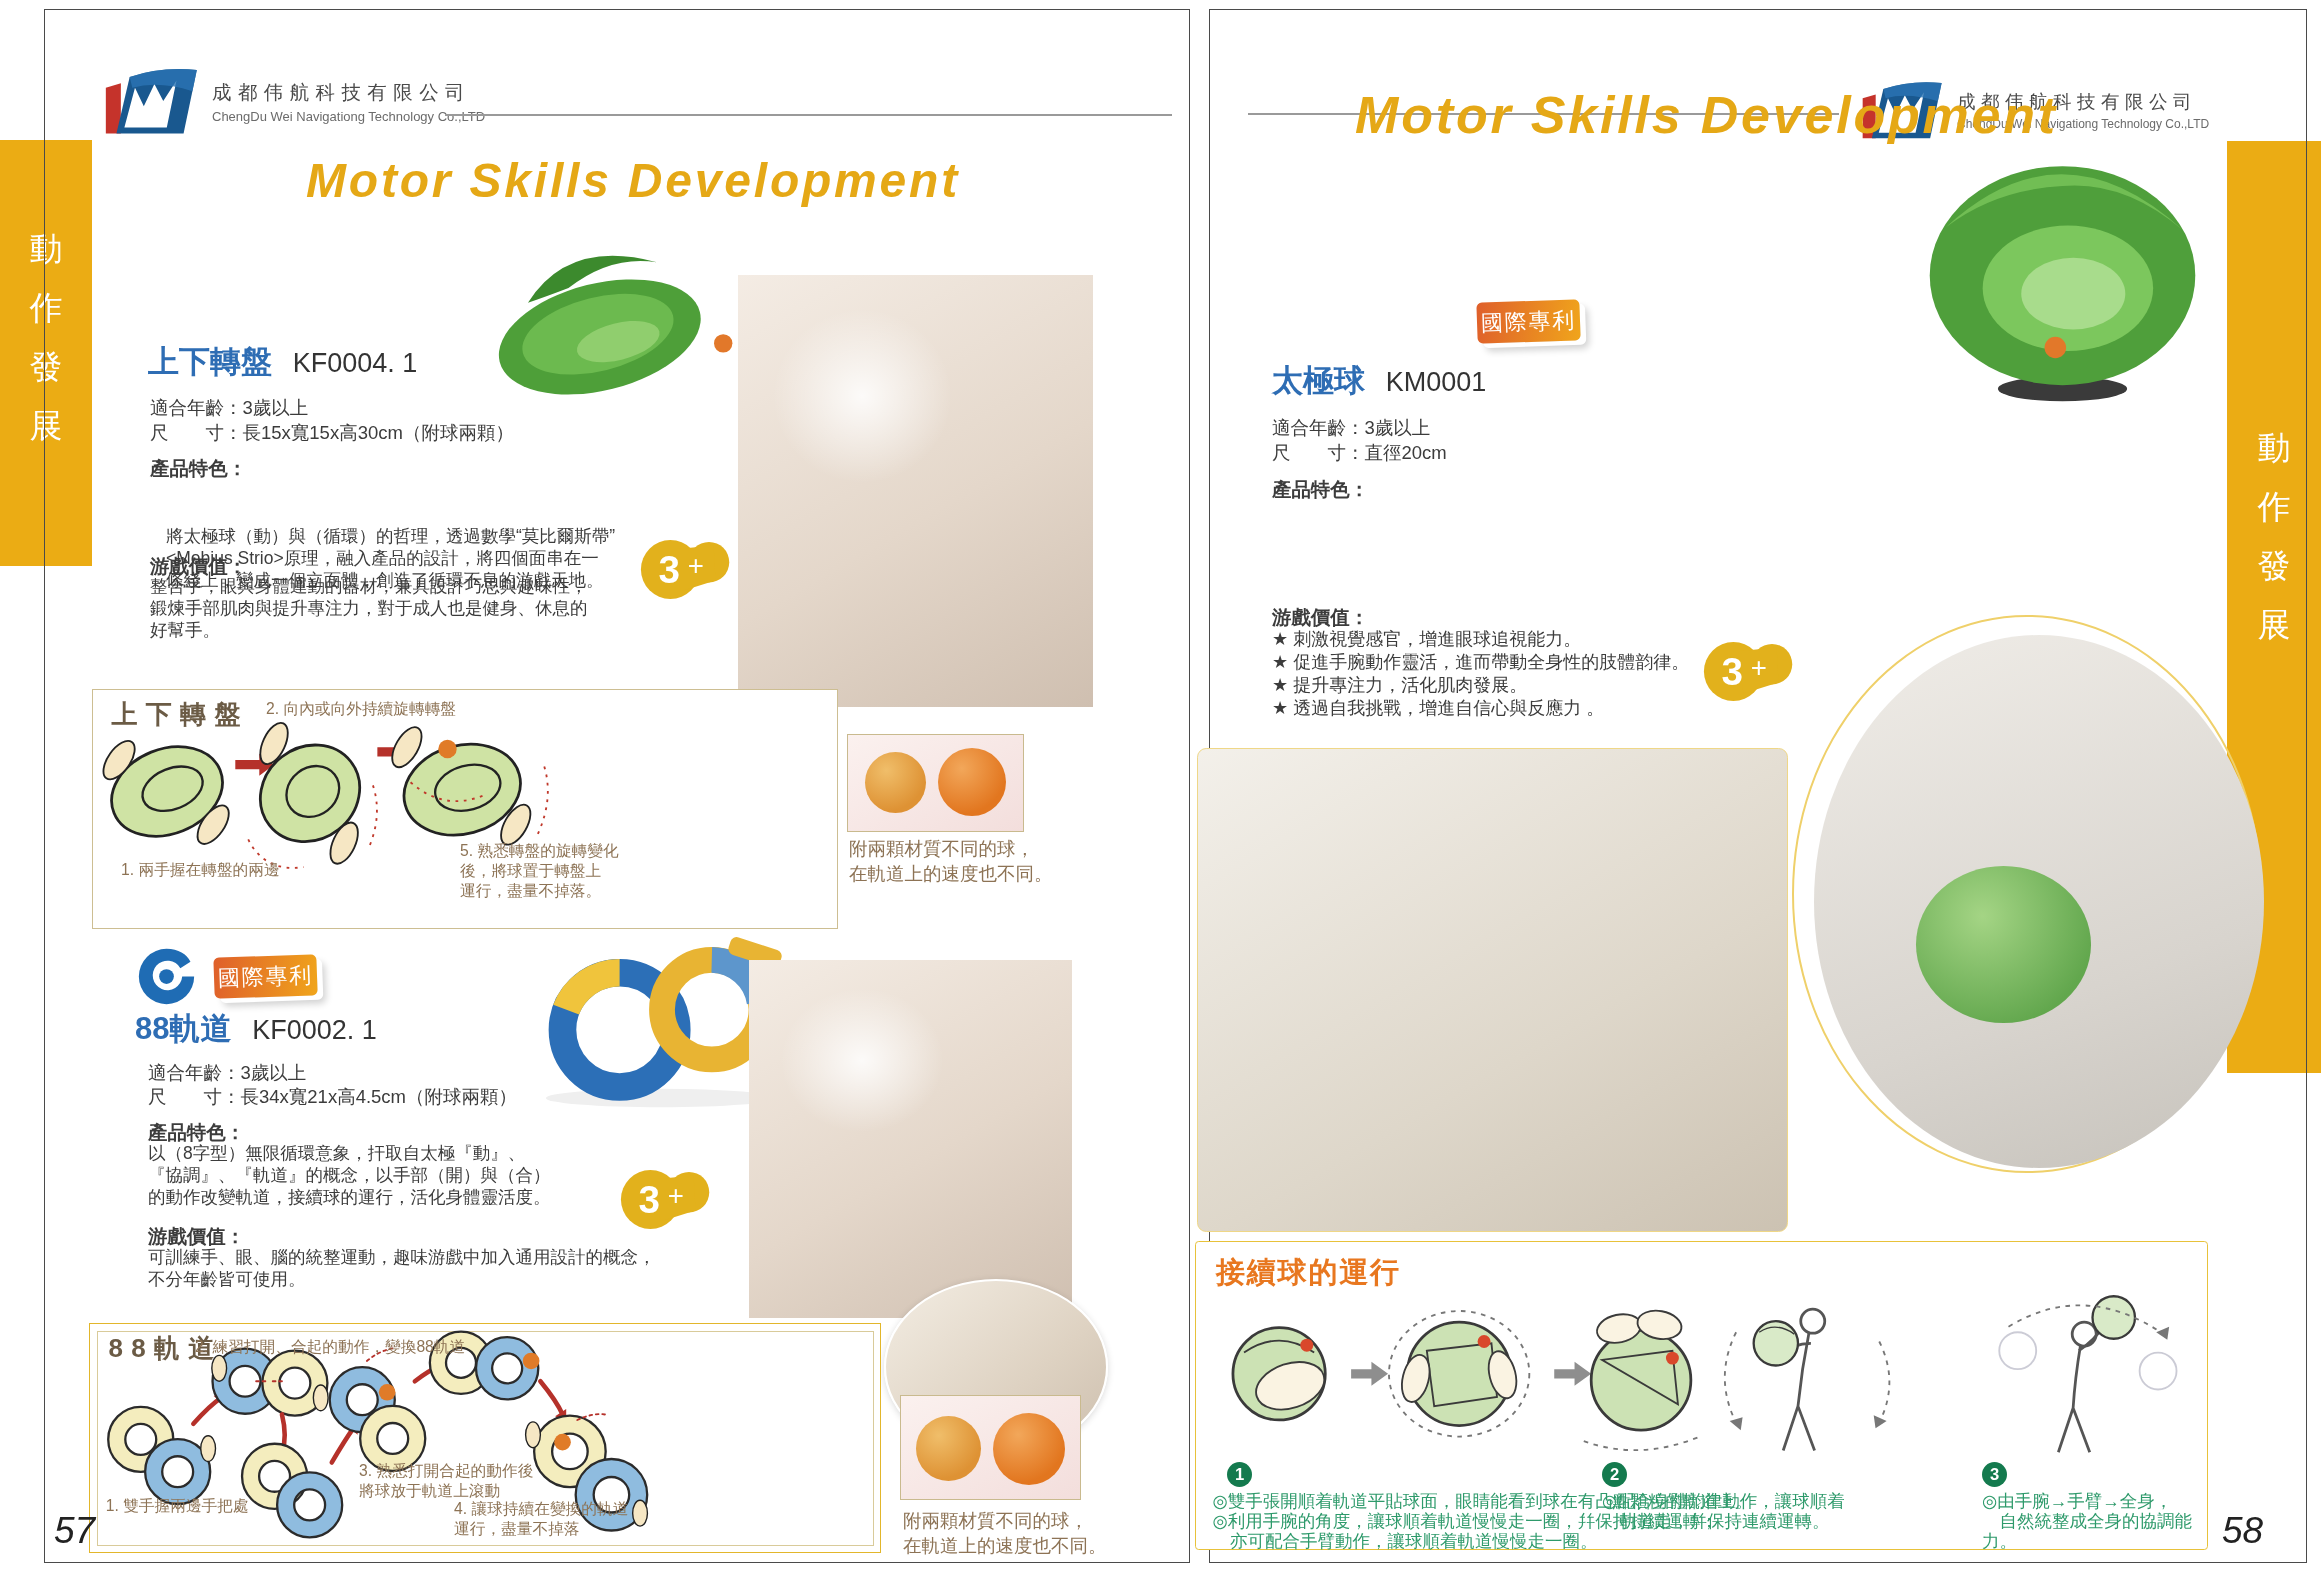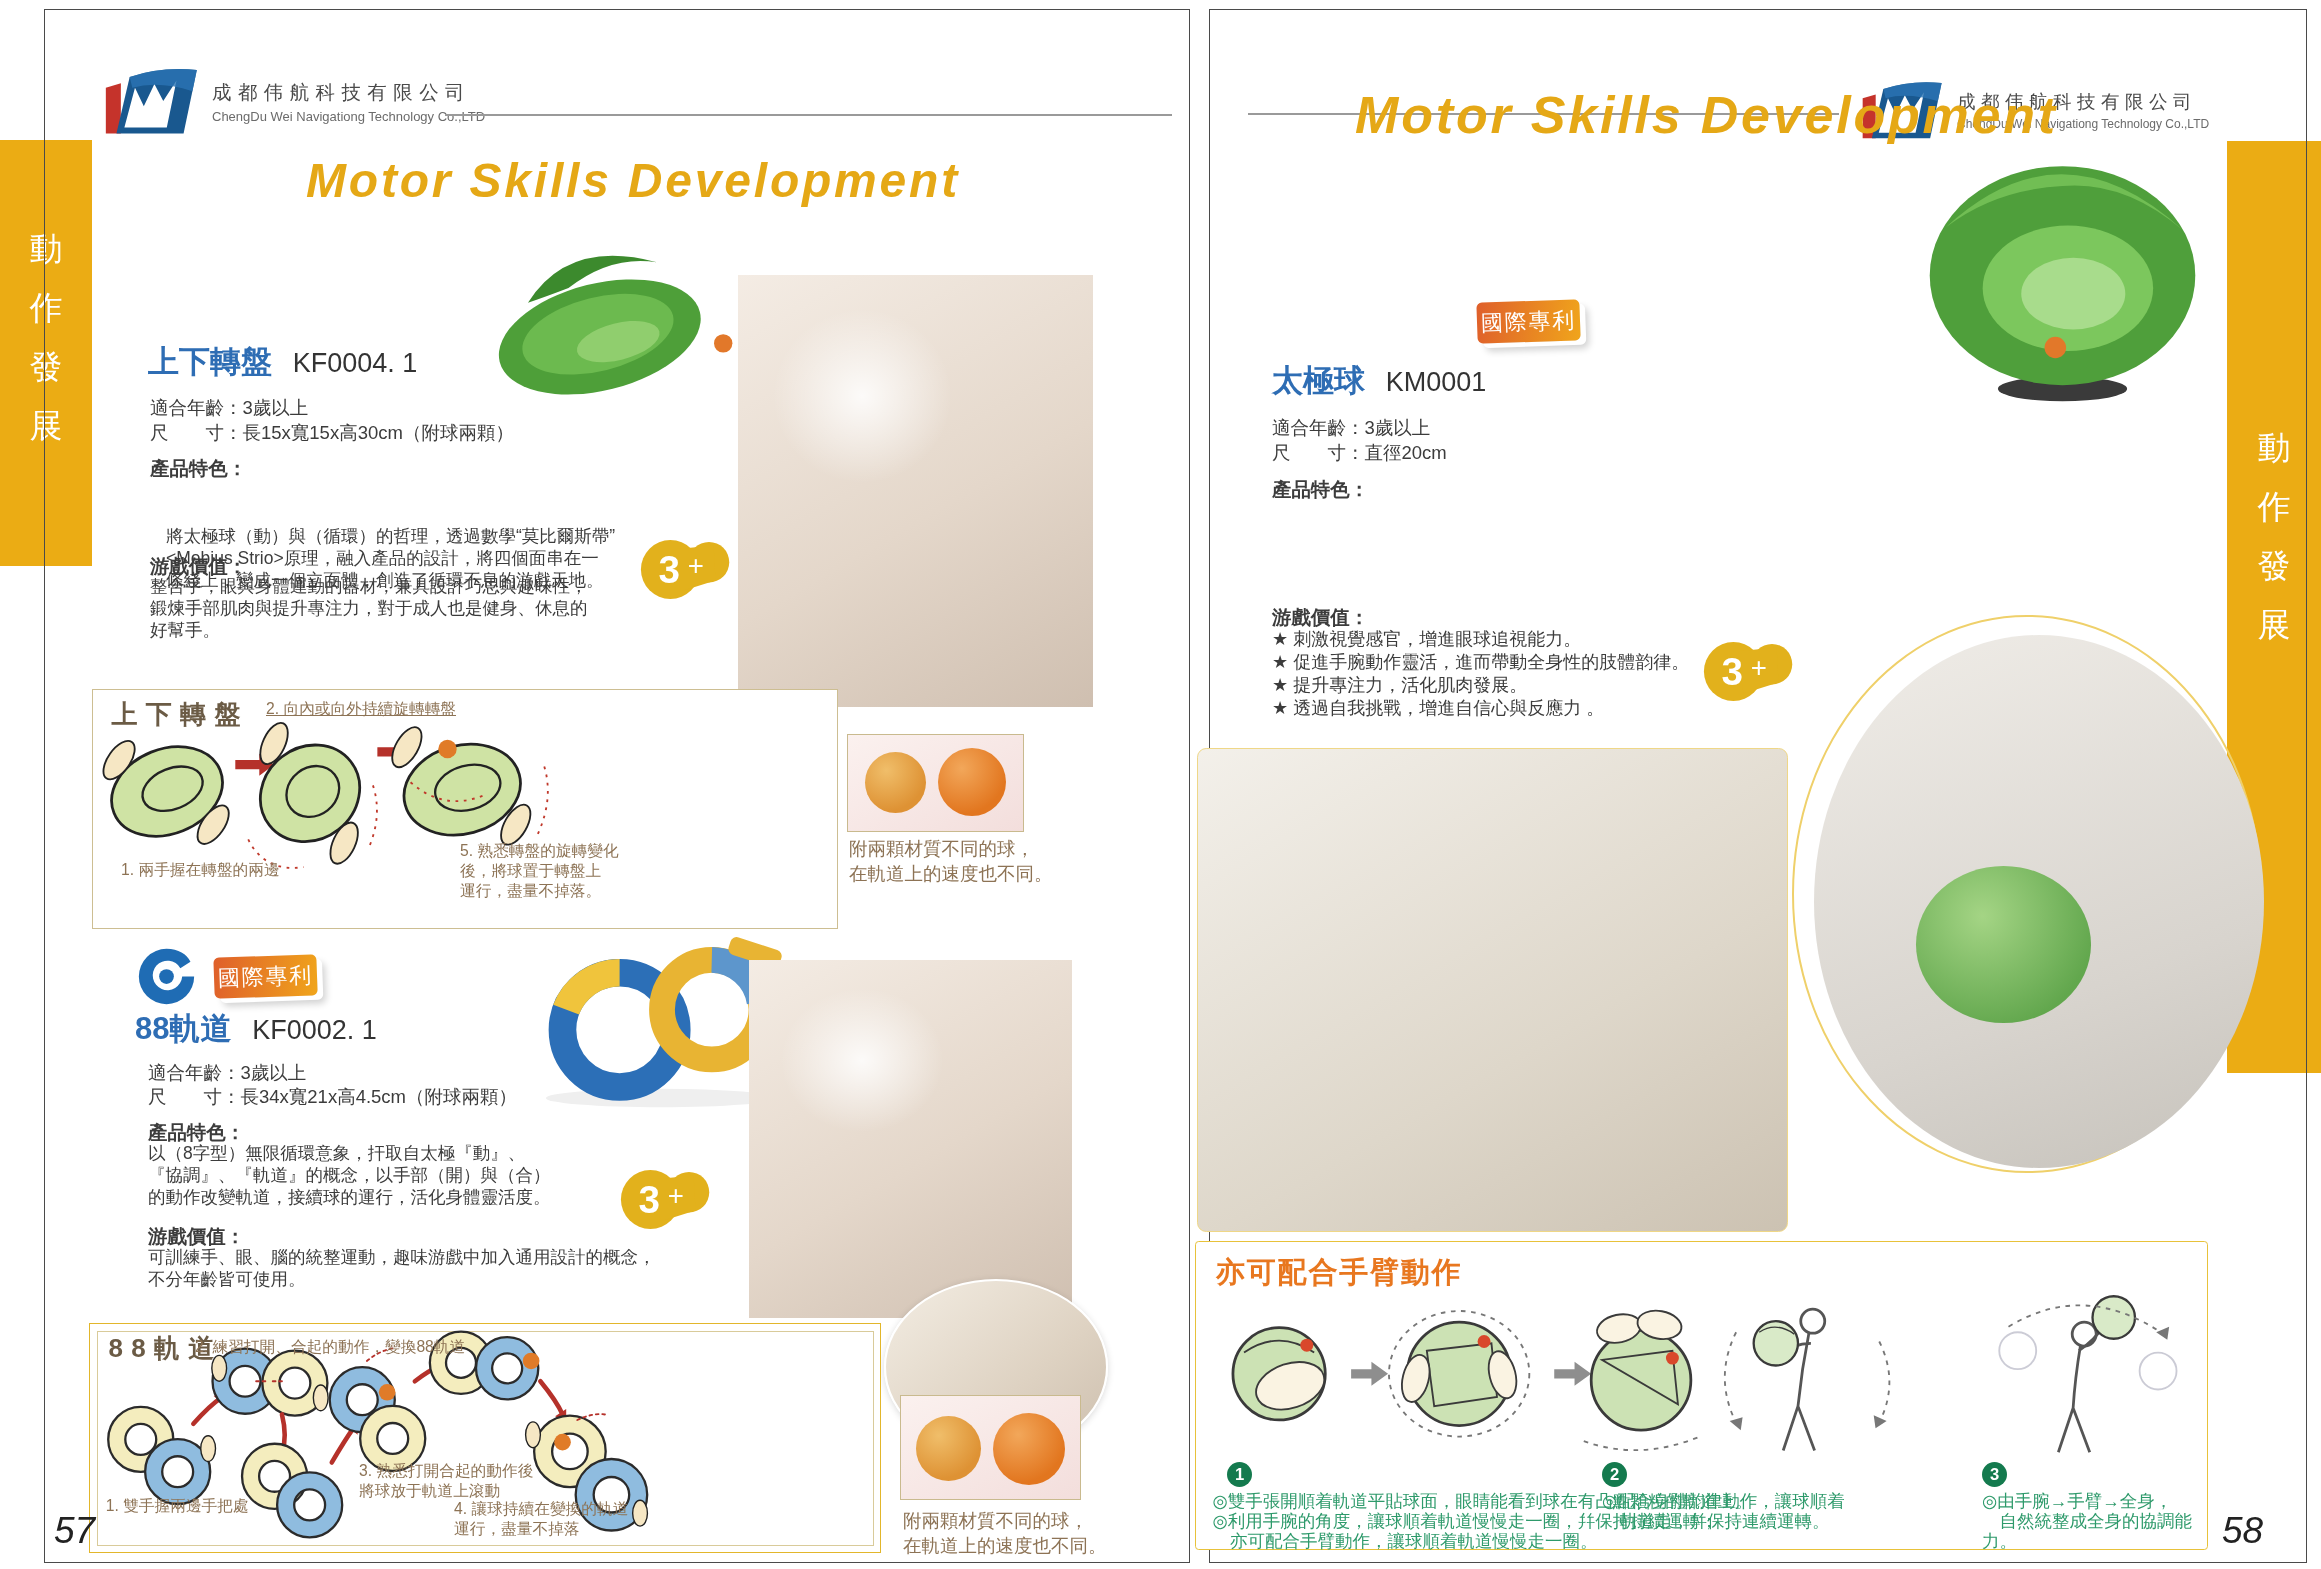--- a/index.html
+++ b/index.html
@@ -127,21 +127,21 @@
       <path d="M300 168 Q 314 132 302 100" stroke="#C0392B" stroke-width="2" fill="none" stroke-dasharray="3 6"></path>
       <path d="M308 62 h24 v-7 l16 12 -16 12 v-7 h-24 z" fill="#B5312A"></path>
       <ellipse cx="400" cy="108" rx="64" ry="48" fill="#CFE3A4" stroke="#222" stroke-width="3" transform="rotate(-15 400 108)"></ellipse>
       <ellipse cx="406" cy="106" rx="36" ry="24" fill="none" stroke="#222" stroke-width="2.5" transform="rotate(-15 406 106)"></ellipse>
       <ellipse cx="340" cy="62" rx="12" ry="24" fill="#F6E7C4" stroke="#222" stroke-width="2" transform="rotate(30 340 62)"></ellipse>
       <ellipse cx="458" cy="146" rx="12" ry="24" fill="#F6E7C4" stroke="#222" stroke-width="2" transform="rotate(30 458 146)"></ellipse>
       <circle cx="384" cy="64" r="10" fill="#E07B28"></circle>
       <path d="M344 100 Q 380 132 424 114" stroke="#C0392B" stroke-width="2" fill="none" stroke-dasharray="3 6"></path>
       <path d="M482 156 Q 500 116 488 80" stroke="#C0392B" stroke-width="2" fill="none" stroke-dasharray="3 6"></path>
     </svg>
-    <div class="diag-cap" style="left:173px;top:9.2px;text-decoration:underline;">2. 向內或向外持續旋轉轉盤</div>
+    <div class="diag-cap" style="left:173px;top:9.2px;">2. 向內或向外持續旋轉轉盤</div>
     <div class="diag-cap" style="left:28px;top:170px;">1. 兩手握在轉盤的兩邊</div>
     <div class="diag-cap" style="left:367px;top:151px;">5. 熟悉轉盤的旋轉變化
 後，將球置于轉盤上
 運行，盡量不掉落。</div>
   </div>
 
   <div class="balls-frame" style="left:847px;top:734px;width:175px;height:96px;">
     <div class="ball" style="left:16.6px;top:16.6px;width:61px;height:61px;background:radial-gradient(circle at 35% 30%,#F0BE6A,#DE9234 70%);"></div>
     <div class="ball" style="left:90px;top:13px;width:68px;height:68px;background:radial-gradient(circle at 35% 30%,#F2A75A,#E2761F 70%);"></div>
   </div>
@@ -307,21 +307,21 @@
   </svg>
 
   <div class="abs" style="left:1792px;top:615px;width:466px;height:554px;border-radius:50%;border:2.8px solid #EFD06A;"></div>
   <div class="photo2" style="left:1814px;top:635px;width:450px;height:533px;border-radius:50%;background:linear-gradient(160deg,#f0ede8,#d8d4ce 65%,#c6c2bb);">
     <div class="abs" style="left:102px;top:231px;width:175px;height:157px;border-radius:50%;background:radial-gradient(circle at 38% 32%,#9ED47C,#55A23F 75%);opacity:.9;"></div>
   </div>
 
   <div class="photo" style="left:1197px;top:748px;width:589px;height:482px;border-radius:9.2px;border:1.8px solid #EFD787;background:linear-gradient(150deg,#f3f0ea,#ded7ca 60%,#ccc2b2);"></div>
 
   <div class="usage-box" style="left:1195px;top:1241px;width:1011px;height:307px;">
-    <div class="usage-title" style="left:20px;top:11px;">亦可配合手臂動作</div>
+    <div class="usage-title" style="left:20px;top:11px;">接續球的運行</div>
     <svg class="abs" style="left:0;top:44px;" width="1011" height="171" viewBox="0 0 1095 185">
       <circle cx="90" cy="95" r="50" fill="#CCE2B4" stroke="#3a3a3a" stroke-width="3"></circle>
       <path d="M52 72 Q 90 46 128 72" stroke="#3a3a3a" stroke-width="2" fill="none"></path>
       <circle cx="120" cy="64" r="7" fill="#D9482B"></circle>
       <ellipse cx="102" cy="108" rx="38" ry="24" fill="#FAF3E2" stroke="#3a3a3a" stroke-width="2" transform="rotate(-18 102 108)"></ellipse>
       <path d="M168 90 h22 v-8 l18 13 -18 13 v-8 h-22 z" fill="#8E8E8E"></path>
       <circle cx="285" cy="95" r="56" fill="#CCE2B4" stroke="#3a3a3a" stroke-width="3"></circle>
       <ellipse cx="285" cy="95" rx="76" ry="68" fill="none" stroke="#777" stroke-width="2" stroke-dasharray="5 6"></ellipse>
       <path d="M250 70 L320 62 L326 120 L258 130 Z" fill="none" stroke="#3a3a3a" stroke-width="2"></path>
       <circle cx="312" cy="60" r="7" fill="#D9482B"></circle>

